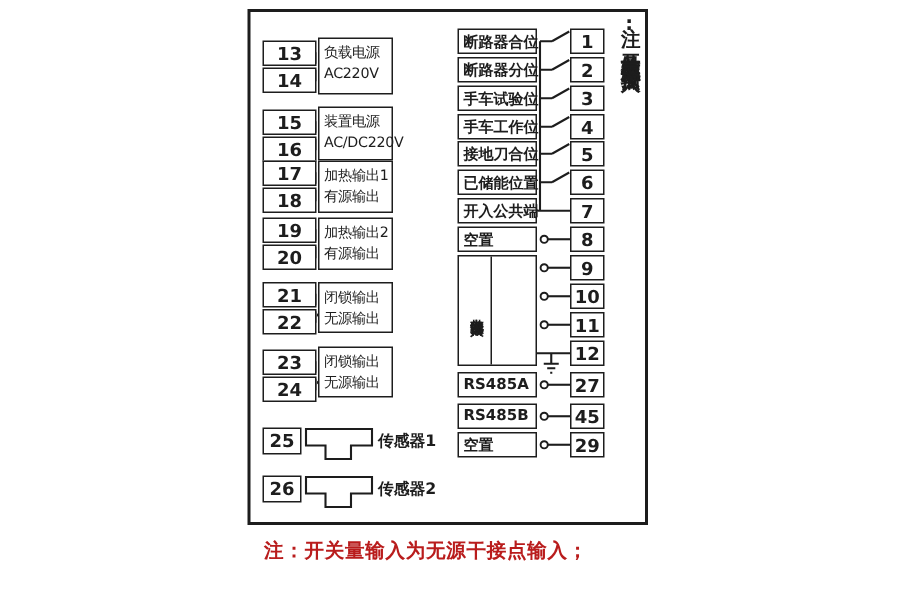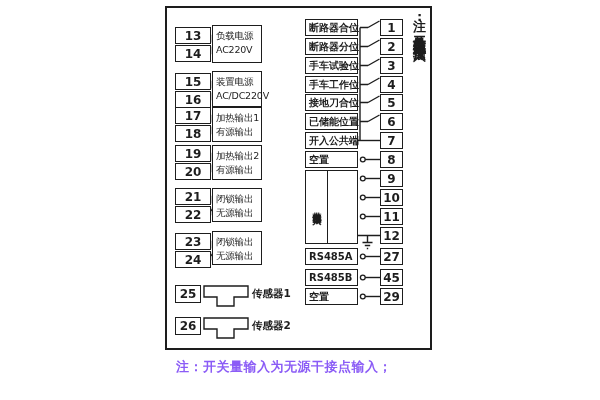--- a/index.html
+++ b/index.html
@@ -59,21 +59,21 @@
   }
   .scell:last-child { border-bottom: none; }
   .vnote {
     position: absolute; left: 406px; top: 8px; height: 230px;
     writing-mode: vertical-rl; text-orientation: upright;
     font-size: 13px; font-weight: 600; letter-spacing: 1px; line-height: 26px;
   }
   .sensor-label { position: absolute; left: 252px; font-size: 10.5px; font-weight: 600; }
   .note-line {
     position: absolute; left: 176px; font-size: 13px; font-weight: 600;
-    letter-spacing: 0.5px; color: #8b5cf6;
+    letter-spacing: 0.5px; color: #b91c1c;
   }
 </style>
 </head>
 <body>
 
 <div class="canvas">
 
   <div class="frame"></div>
 
   <svg class="wires" viewBox="0 0 600 400">

